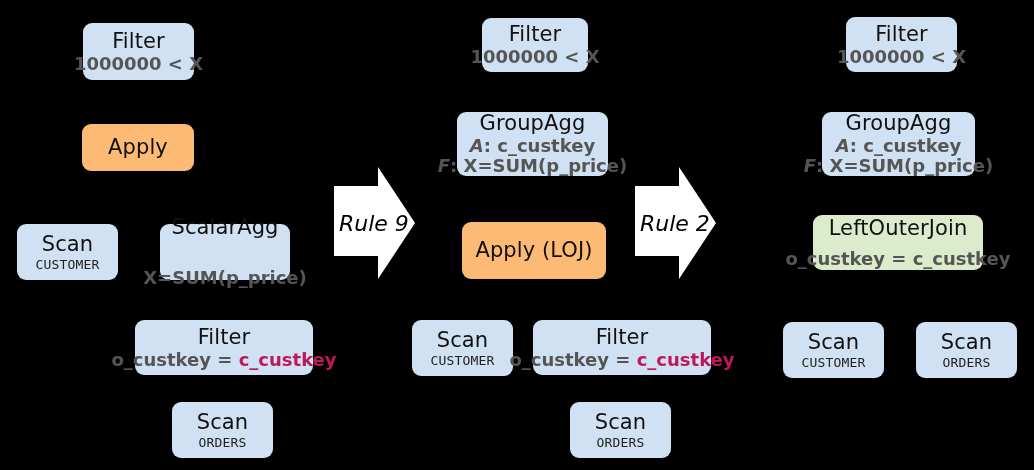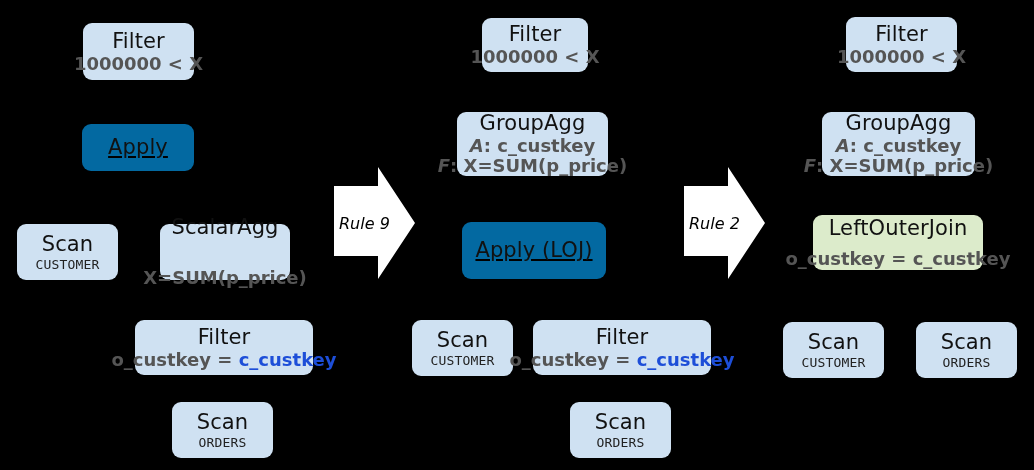--- a/index.html
+++ b/index.html
@@ -36,40 +36,40 @@
     margin-top:3px;
     white-space:nowrap;
   }
   .node .sub.mono{
     font-family:"DejaVu Sans Mono", monospace;
     font-weight:400;
     font-size:13px;
     color:#222;
     letter-spacing:0.2px;
   }
-  .node .sub .red{color:#1d4ed8;}
+  .node .sub .red{color:#be185d;}
   .node .sub .ital{font-style:italic;}
   .node .sub.line2{margin-top:1px;}
   .blue{background:#cfe1f2;}
-  .pink{background:#0369a1;text-decoration:underline;}
+  .pink{background:#fdba74;}
   .green{background:#dcebcb;}
   .arrow{
     position:absolute;
   }
   .arrow svg{display:block;}
   .arrow .label{
     position:absolute;
     left:0;top:0;
     width:100%;height:100%;
     display:flex;
     align-items:center;
     justify-content:flex-start;
     padding-left:9px;
     box-sizing:border-box;
-    font-size:16px;
+    font-size:22px;
     font-style:italic;
     color:#000;
     white-space:nowrap;
   }
 </style>
 </head>
 <body>
 
 <div id="canvas">
 
@@ -132,21 +132,21 @@
   <div class="node blue" style="left:533px;top:320px;width:178px;height:55px;">
     <span class="title">Filter</span>
     <span class="sub"><span>o_custkey = </span><span class="red">c_custkey</span></span>
   </div>
 
   <div class="node blue" style="left:570px;top:402px;width:101px;height:56px;">
     <span class="title">Scan</span>
     <span class="sub mono">ORDERS</span>
   </div>
 
-  <div class="arrow" style="left:680px;top:164px;width:88px;height:118px;">
+  <div class="arrow" style="left:631px;top:164px;width:88px;height:118px;">
     <svg width="88" height="118" viewBox="0 0 88 118">
       <polygon points="4,22 48,22 48,3 85,59 48,115 48,92 4,92" fill="#ffffff"></polygon>
     </svg>
     <span class="label">Rule 2</span>
   </div>
 
   <div class="node blue" style="left:846px;top:17px;width:111px;height:55px;">
     <span class="title">Filter</span>
     <span class="sub">1000000 &lt; X</span>
   </div>

